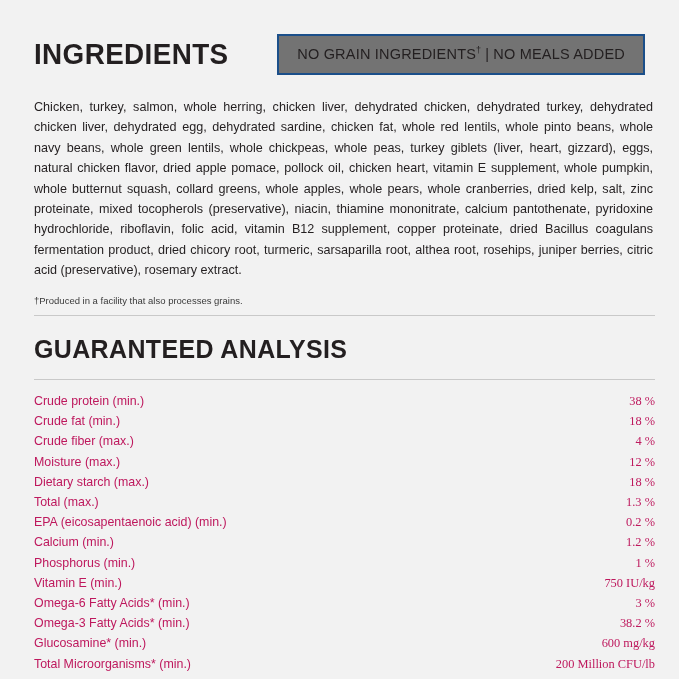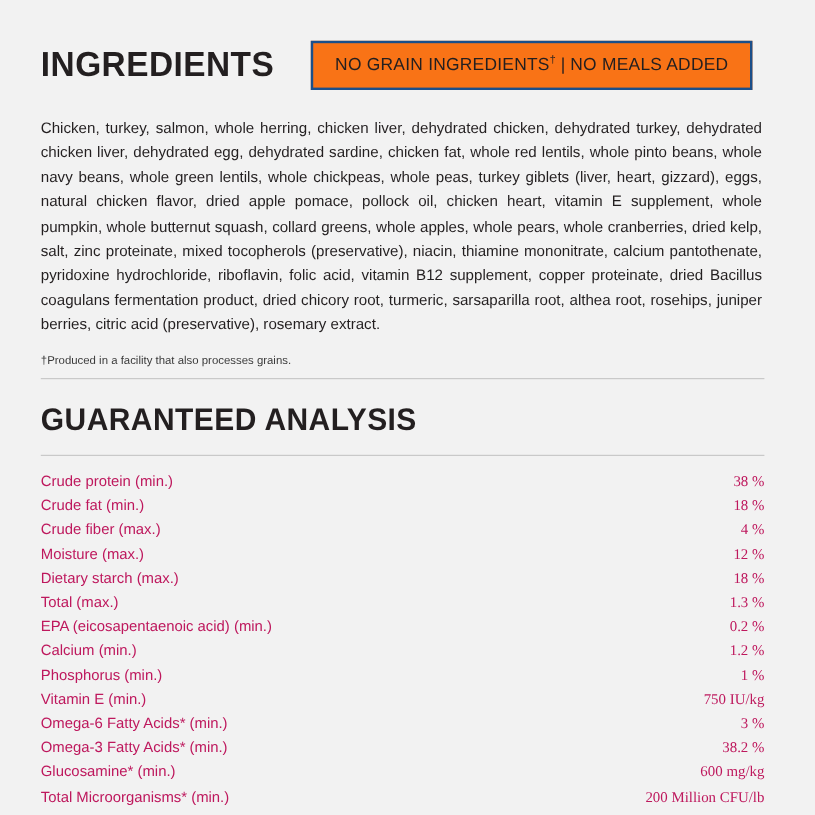--- a/index.html
+++ b/index.html
@@ -12,21 +12,21 @@
     background: #f2f2f2;
     font-family: "Liberation Sans", sans-serif;
     color: #231f20;
     overflow: hidden;
   }
   .page {
     position: relative;
     width: 679px;
     height: 679px;
     box-sizing: border-box;
-    padding: 34px 42px 0 34px;
+    padding: 34px 24px 0 34px;
   }
 
   
   .header-row {
     display: flex;
     align-items: center;
     justify-content: space-between;
     margin-bottom: 22px;
   }
   .section-title {
@@ -40,21 +40,21 @@
     transform: scaleX(0.96);
     transform-origin: left center;
   }
   .claim-box {
     border: 2px solid #1b4f8a;
     padding: 10px 18px 11px 18px;
     font-size: 14.5px;
     letter-spacing: 0.2px;
     color: #231f20;
     white-space: nowrap;
-    background: #f97316;
+    background: #737373;
     margin-right: 10px;
   }
   .claim-box .sep {
     padding: 0 4px;
   }
   sup {
     font-size: 9px;
     vertical-align: super;
     line-height: 0;
   }

